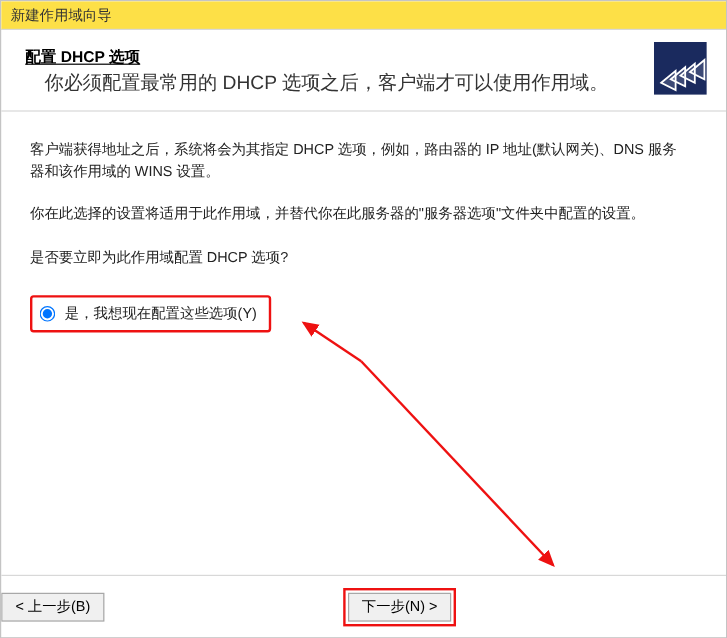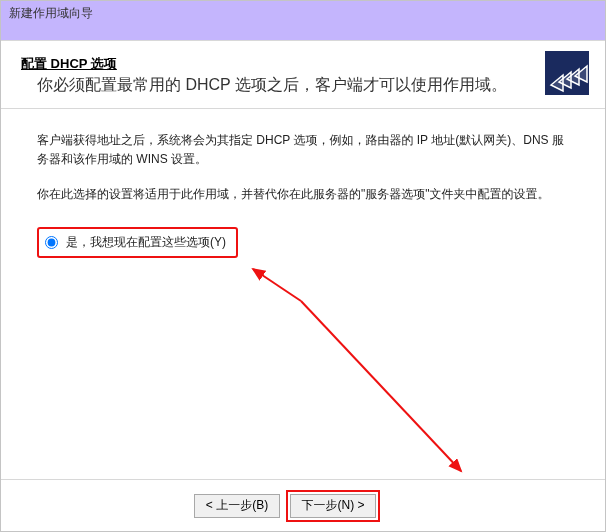--- a/index.html
+++ b/index.html
@@ -8,27 +8,27 @@
     padding: 0;
     font-family: "Microsoft YaHei", "SimSun", Tahoma, sans-serif;
     font-size: 12px;
     background: #fff;
     width: 606px;
     height: 532px;
     position: relative;
     border: 1px solid #c4c4c4;
   }
   .titlebar {
-    height: 40px;
+    height: 24px;
     line-height: 24px;
     padding: 0 8px;
     border-bottom: 1px solid #d8d8d8;
     font-size: 12px;
     color: #333;
-    background: #c4b5fd;
+    background: #fde047;
   }
   .header {
     padding: 10px 20px 12px 20px;
     border-bottom: 1px solid #d8d8d8;
     position: relative;
     min-height: 68px;
   }
   .header-title {
     font-weight: bold;
     font-size: 13px;
@@ -42,21 +42,21 @@
     margin-left: 16px;
   }
   .header-icon {
     position: absolute;
     right: 16px;
     top: 10px;
     width: 44px;
     height: 44px;
   }
   .body-area {
-    padding: 22px 36px 10px 36px;
+    padding: 22px 36px 10px 24px;
     font-size: 12px;
     color: #222;
     line-height: 1.6;
   }
   .para { margin-bottom: 16px; }
   .radio-row {
     display: flex;
     align-items: center;
     margin: 6px 0 8px 6px;
   }
@@ -70,21 +70,21 @@
     display: inline-flex;
     align-items: center;
     margin-left: 0;
   }
   .footer {
     position: absolute;
     left: 0; right: 0; bottom: 0;
     height: 52px;
     border-top: 1px solid #d8d8d8;
     display: flex;
-    justify-content: center;
+    justify-content: space-between;
     align-items: center;
     padding-right: 16px;
     gap: 6px;
   }
   .btn {
     height: 24px;
     min-width: 86px;
     padding: 0 10px;
     font-size: 12px;
     background: #f0f0f0;
@@ -120,20 +120,21 @@
         <path d="M22 28 L34 18 L34 34 Z" fill="#fff" fill-opacity="0.15"></path>
         <path d="M30 25 L42 15 L42 31 Z" fill="#fff" fill-opacity="0.15"></path>
       </g>
     </svg>
   </div>
 </div>
 
 <div class="body-area">
   <div class="para">客户端获得地址之后，系统将会为其指定 DHCP 选项，例如，路由器的 IP 地址(默认网关)、DNS 服务器和该作用域的 WINS 设置。</div>
   <div class="para">你在此选择的设置将适用于此作用域，并替代你在此服务器的"服务器选项"文件夹中配置的设置。</div>
+  <div class="para">是否要立即为此作用域配置 DHCP 选项?</div>
 
   <div style="position:relative;">
     <label class="radio-row hl-radio">
       <input type="radio" name="cfg" checked="" style="">
       <span>是，我想现在配置这些选项(Y)</span>
     </label>
   </div>
 
 </div>
 

